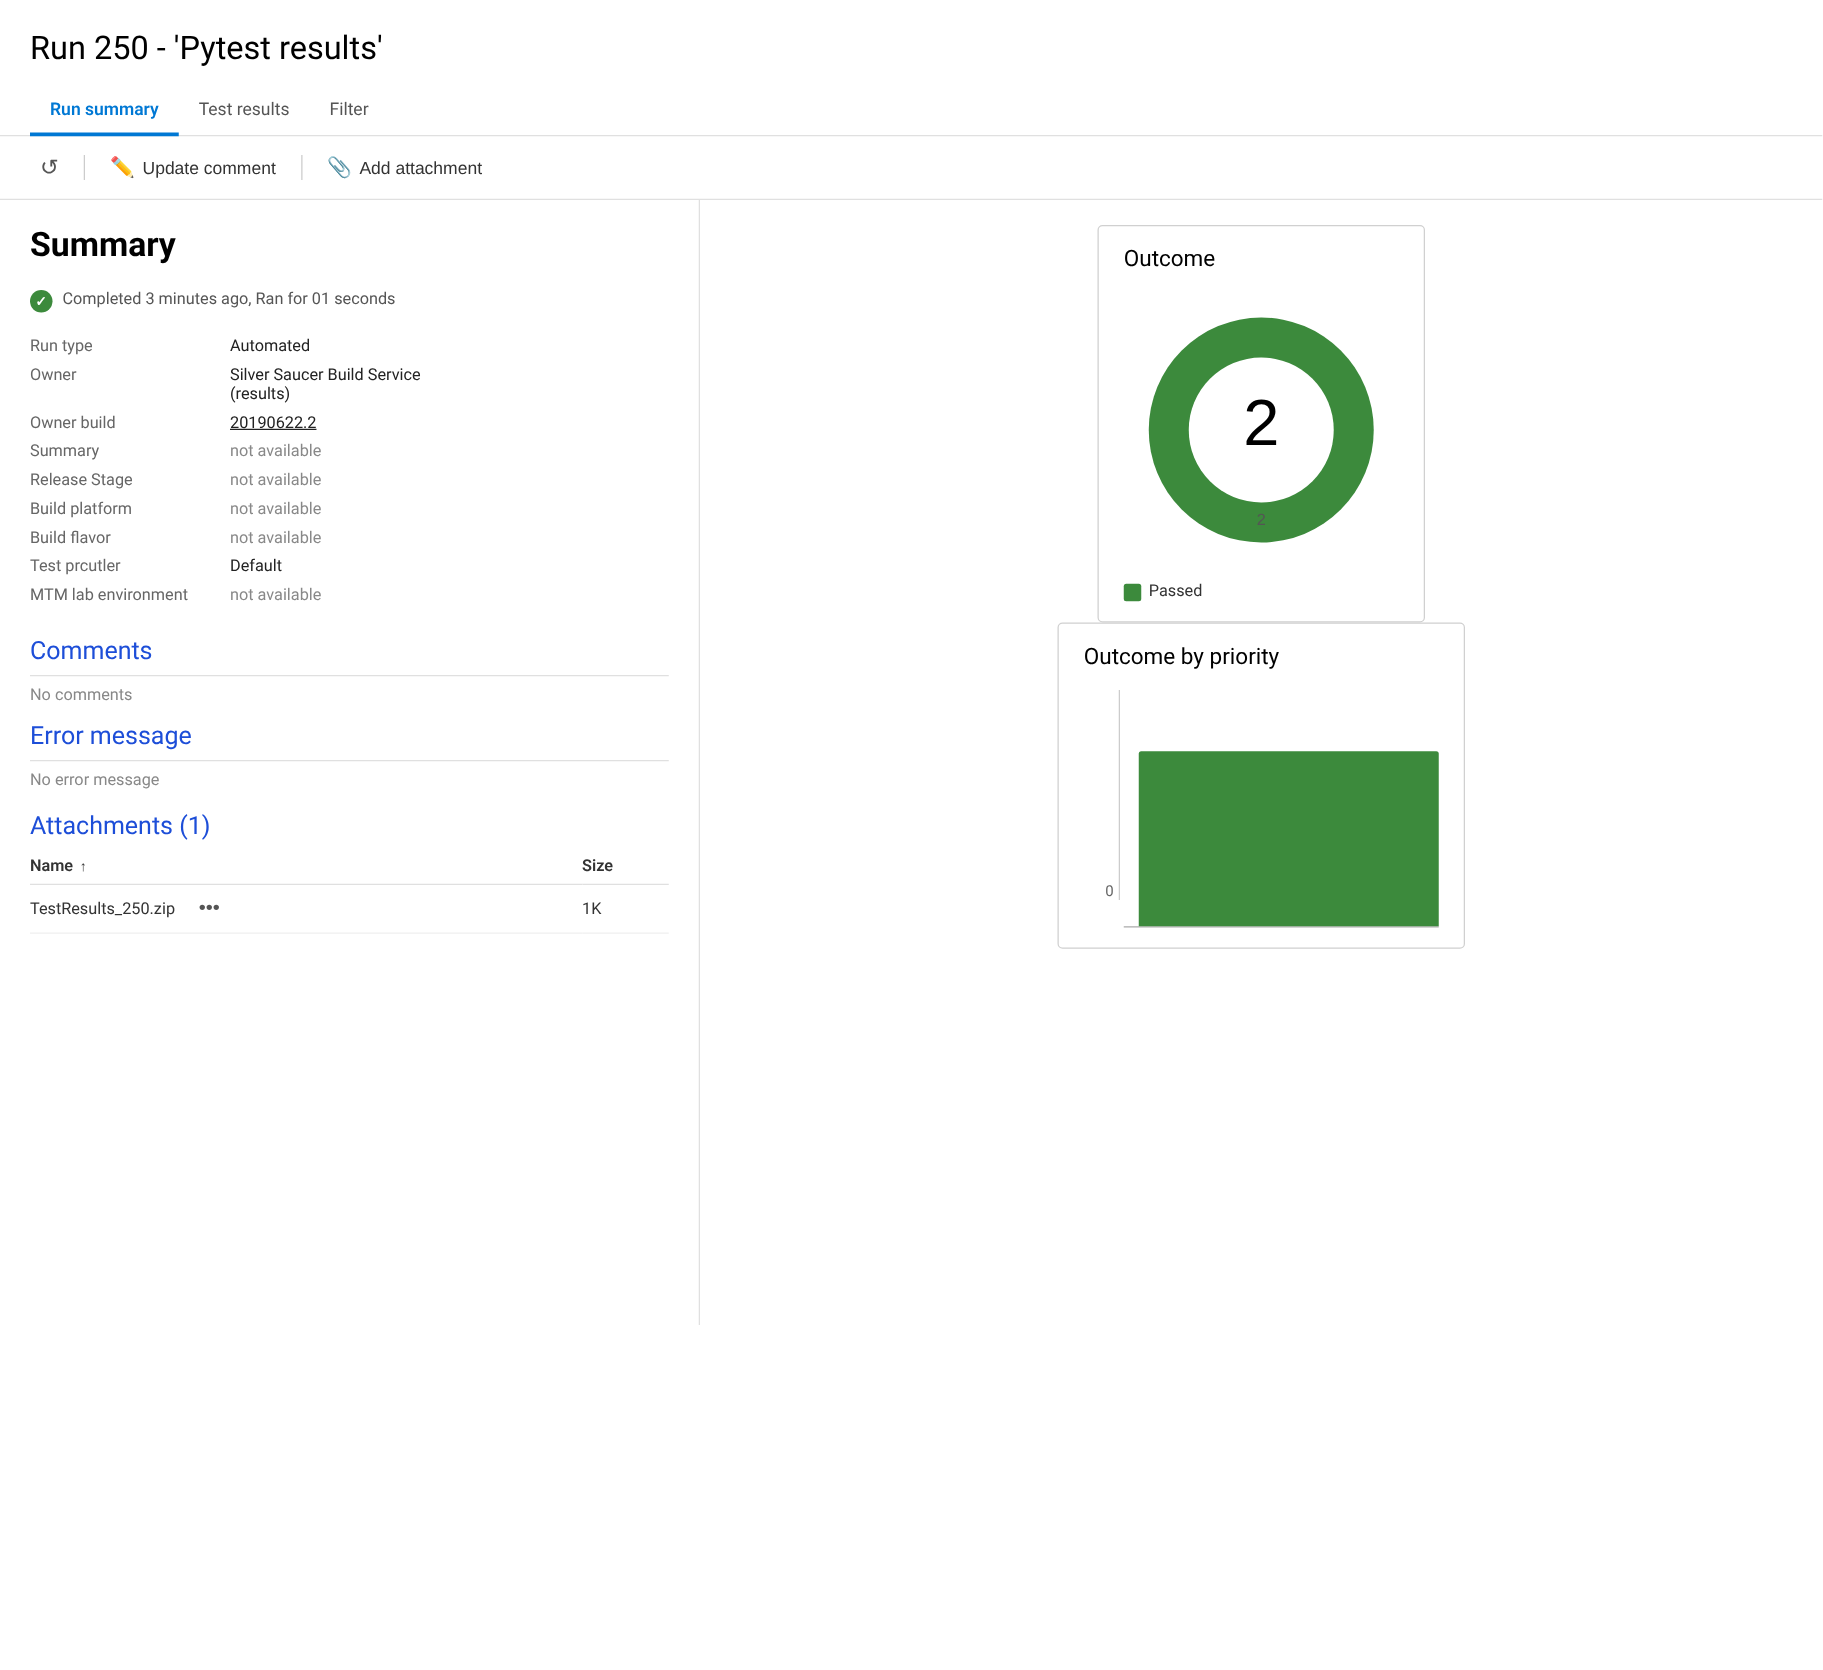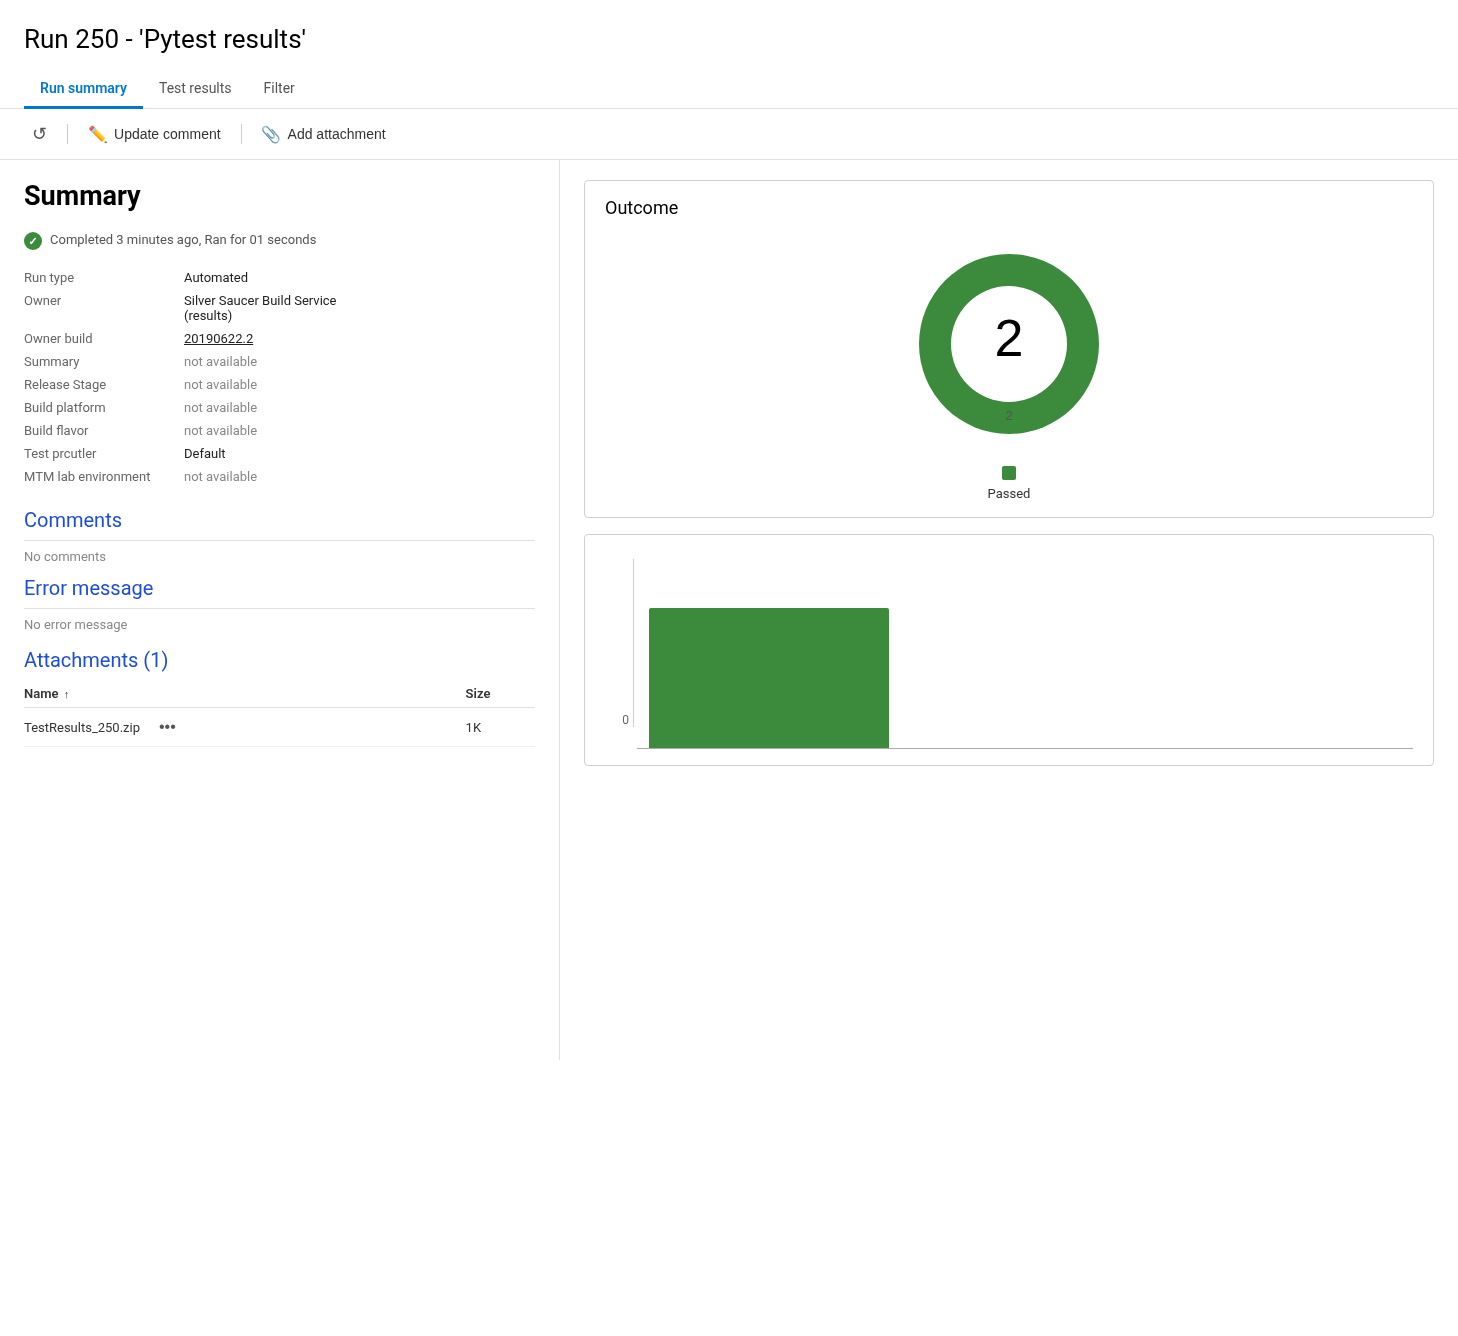--- a/index.html
+++ b/index.html
@@ -73,21 +73,21 @@
     .left-panel {
       flex: 0 0 560px;
       padding: 20px 24px;
       border-right: 1px solid #e0e0e0;
     }
     .right-panel {
       flex: 1;
       padding: 20px 24px;
       display: flex;
       flex-direction: column;
-      gap: 16px;
+      align-items: center;
     }
     .section-title {
       font-size: 27px;
       font-weight: 700;
       color: #000;
       margin-bottom: 20px;
     }
     .status-row {
       display: flex;
       align-items: flex-start;
@@ -203,21 +203,20 @@
     }
     .donut-svg {
       width: 220px;
       height: 220px;
     }
     .legend {
       display: flex;
       align-items: center;
       gap: 6px;
       margin-top: 8px;
-      flex-direction: column;
     }
     .legend-color {
       width: 14px;
       height: 14px;
       border-radius: 2px;
       background: #3c8a3c;
       flex-shrink: 0;
     }
     .legend-label {
       font-size: 13px;
@@ -384,20 +383,21 @@
           <text x="110" y="186" text-anchor="middle" font-size="13" fill="#555" font-family="sans-serif">2</text>
         </svg>
       </div>
       <div class="legend">
         <div class="legend-color"></div>
         <span class="legend-label">Passed</span>
       </div>
     </div>
 
     <div class="chart-card">
+      <h3 class="chart-title">Outcome by priority</h3>
       <div class="bar-chart-area">
         <div style="display:flex; align-items:flex-end; gap:0; padding-left:32px; position:relative; height:190px;">
 
           <div style="position:absolute; left:0; top:0; bottom:22px; width:28px; display:flex; align-items:flex-end; justify-content:flex-end; padding-right:4px;">
             <span style="font-size:12px; color:#666;">0</span>
           </div>
 
           <div style="position:absolute; left:28px; top:0; bottom:22px; width:1px; background:#ccc;"></div>
 
           <div style="display:flex; align-items:flex-end; height:168px; padding-left:12px; border-bottom:1px solid #aaa; flex:1;">

